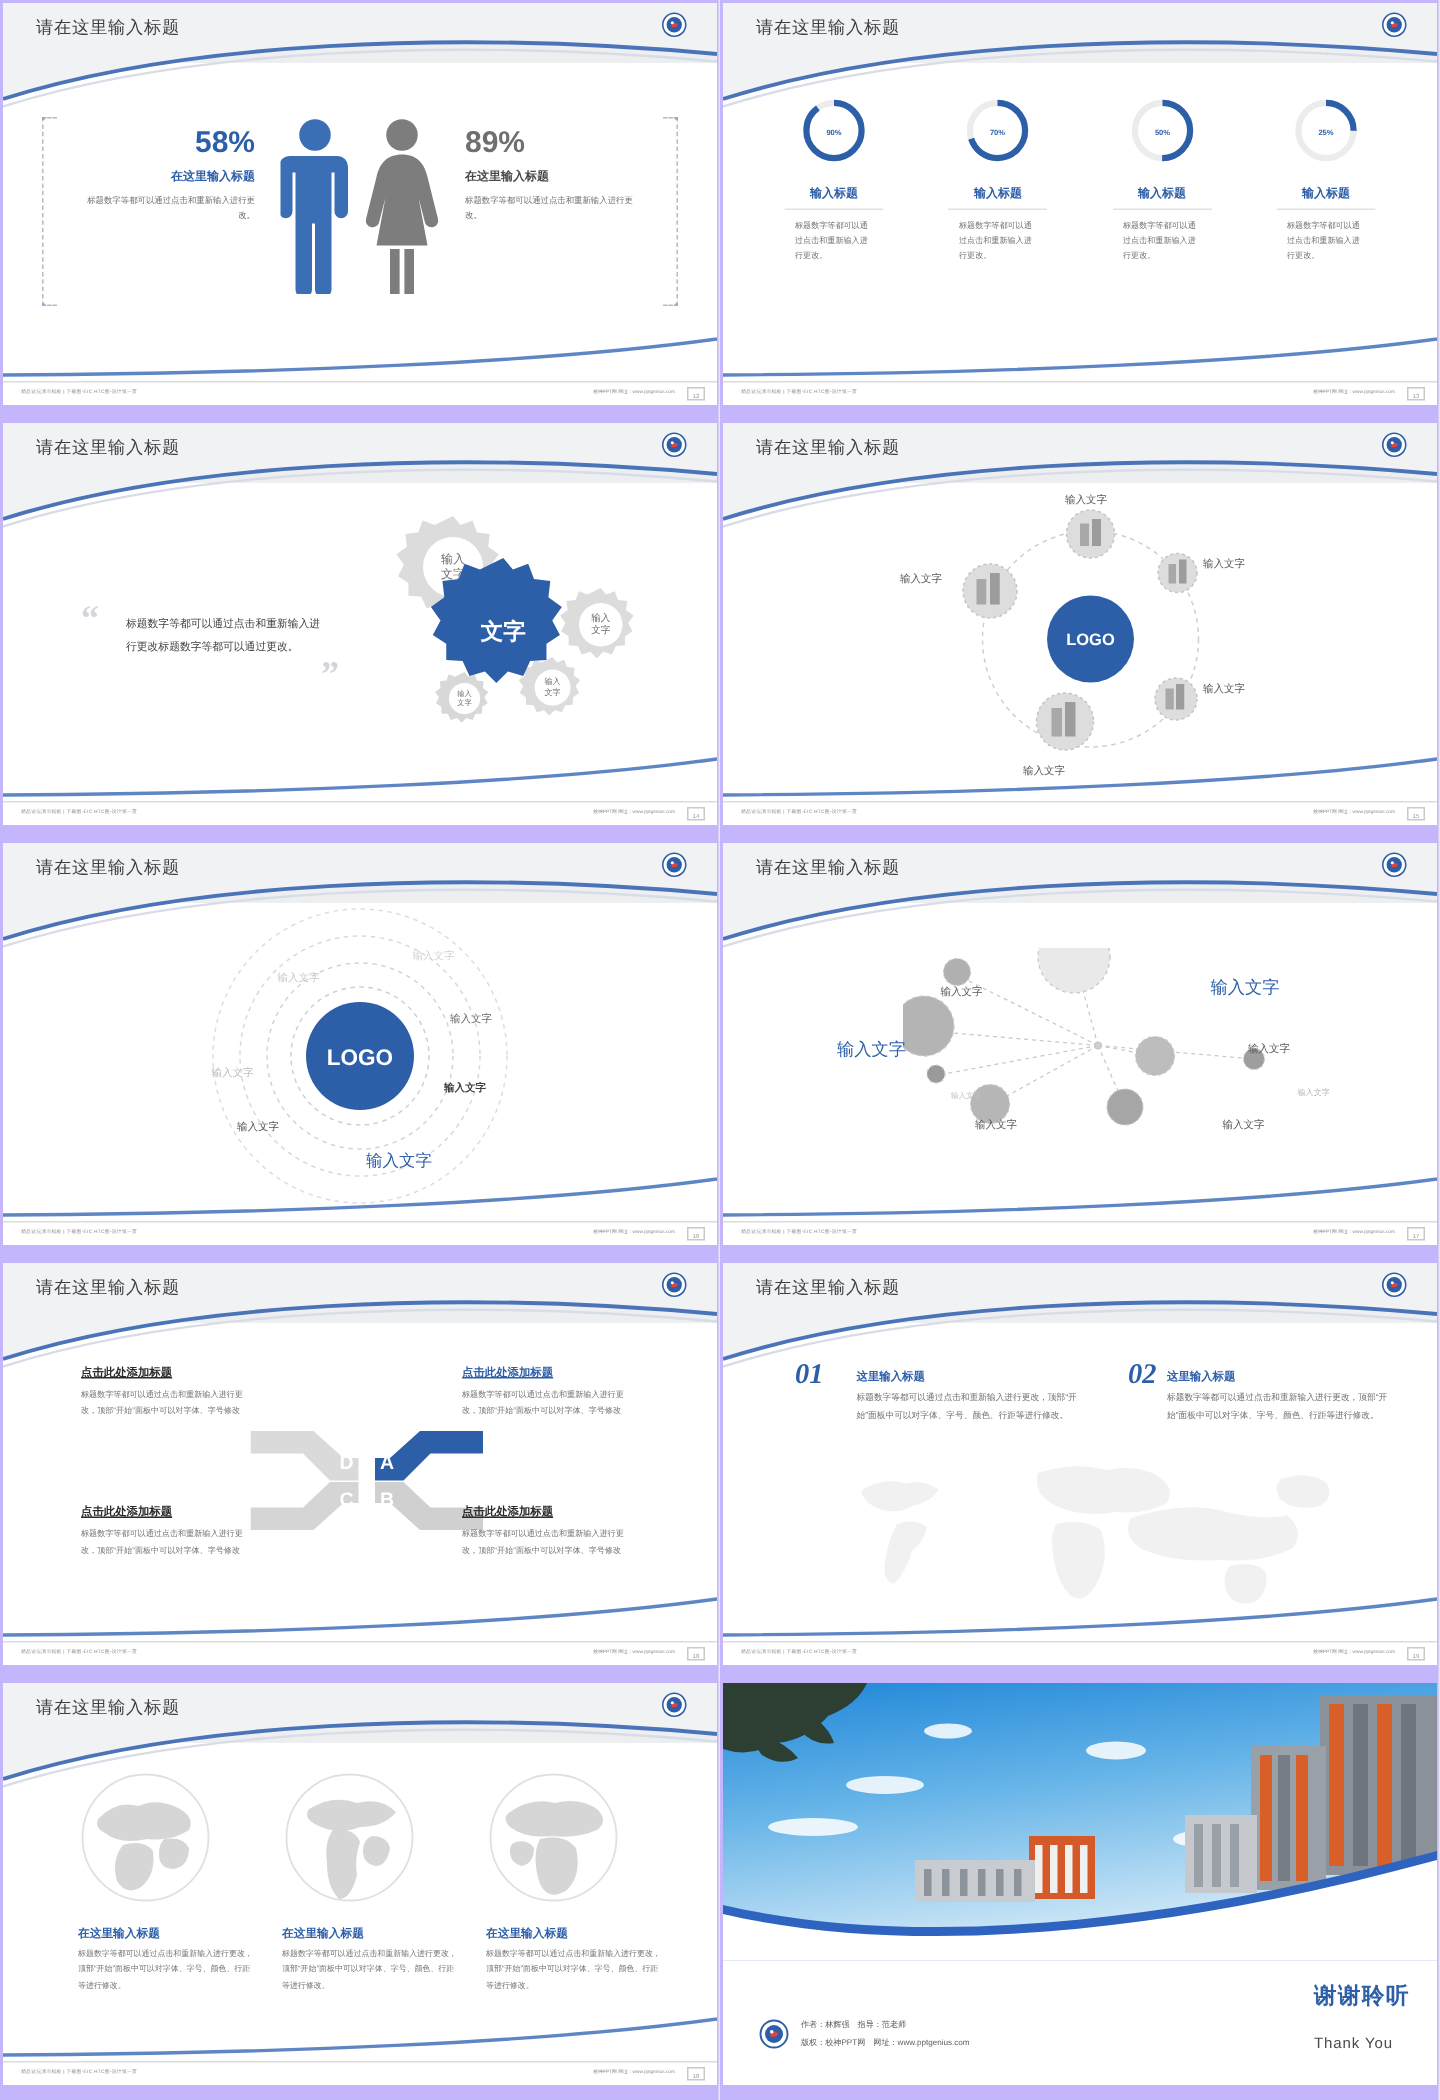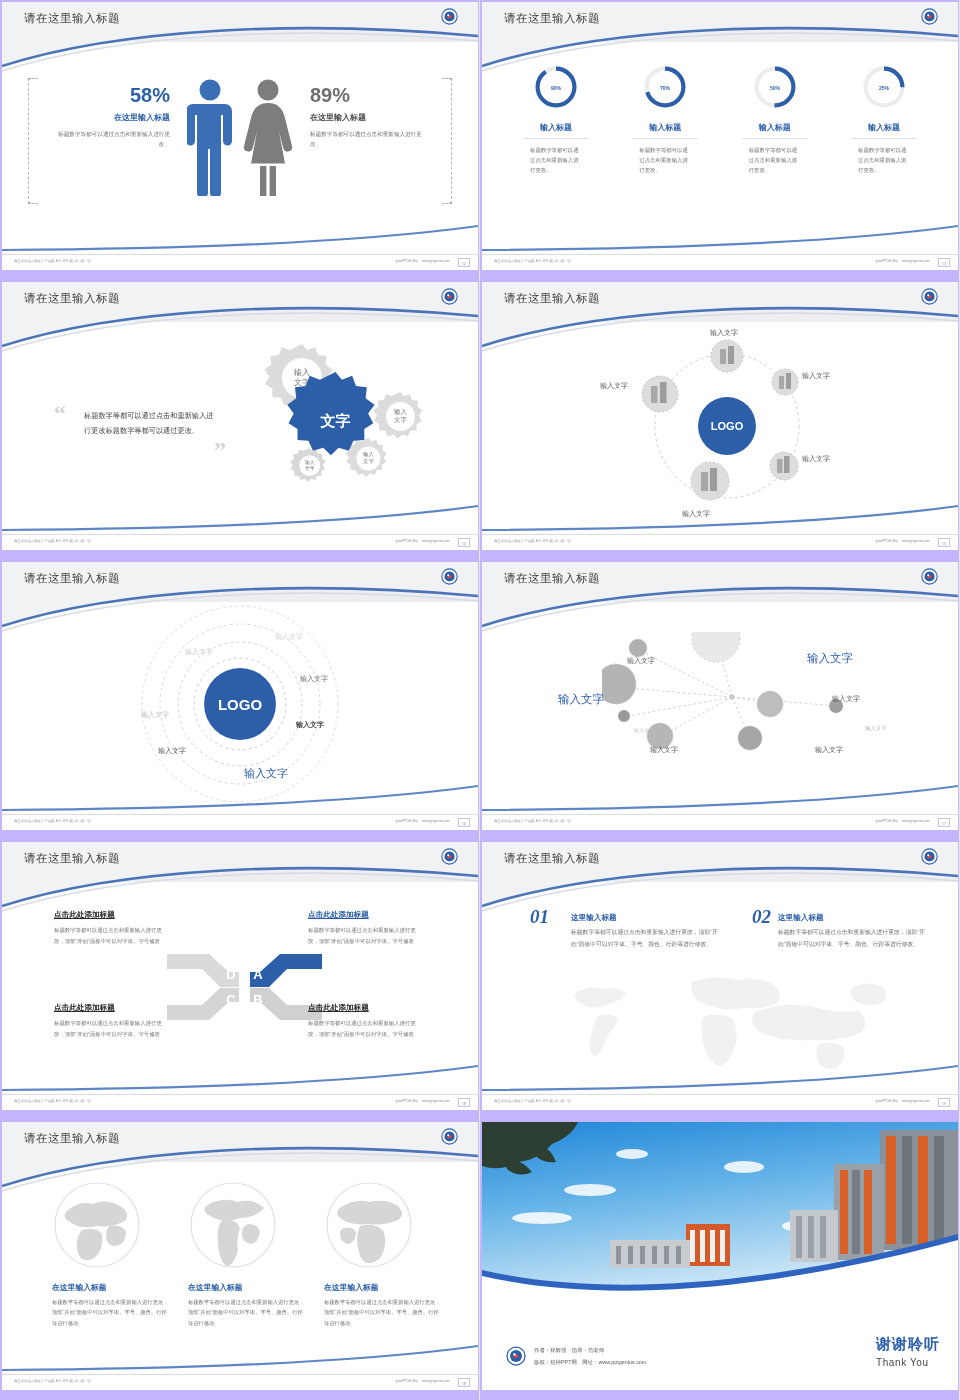--- a/index.html
+++ b/index.html
@@ -79,21 +79,21 @@
 
   
   .gl { position:absolute; top:58px; width:120px; text-align:left; }
   .gl h4 { font-size:7.8px; font-weight:bold; color:#2d5fa8; margin-top:8px; }
   .gl p { font-size:5.3px; color:#737373; line-height:1.95; margin-top:4px; }
 
   
   .photo { position:absolute; left:0; top:0; width:100%; height:185px; overflow:hidden; }
   .ty-zone { position:absolute; right:18px; bottom:22px; }
   .ty-cn { font-size:15px; font-weight:bold; color:#2d5fa8; letter-spacing:1px; }
-  .ty-en { font-size:10px; color:#4a4a4a; margin-top:3px; letter-spacing:.6px; }
+  .ty-en { font-size:10px; color:#4a4a4a; margin-top:17px; letter-spacing:.6px; }
   .credits { position:absolute; left:52px; bottom:22px; font-size:5.4px; color:#5d5d5d; line-height:2.1; }
   .clogo { position:absolute; left:24px; bottom:24px; width:20px; height:20px; }
 </style>
 </head>
 <body>
 
 <div class="grid">
 
   <div class="slide">
    <div class="slide-inner">

